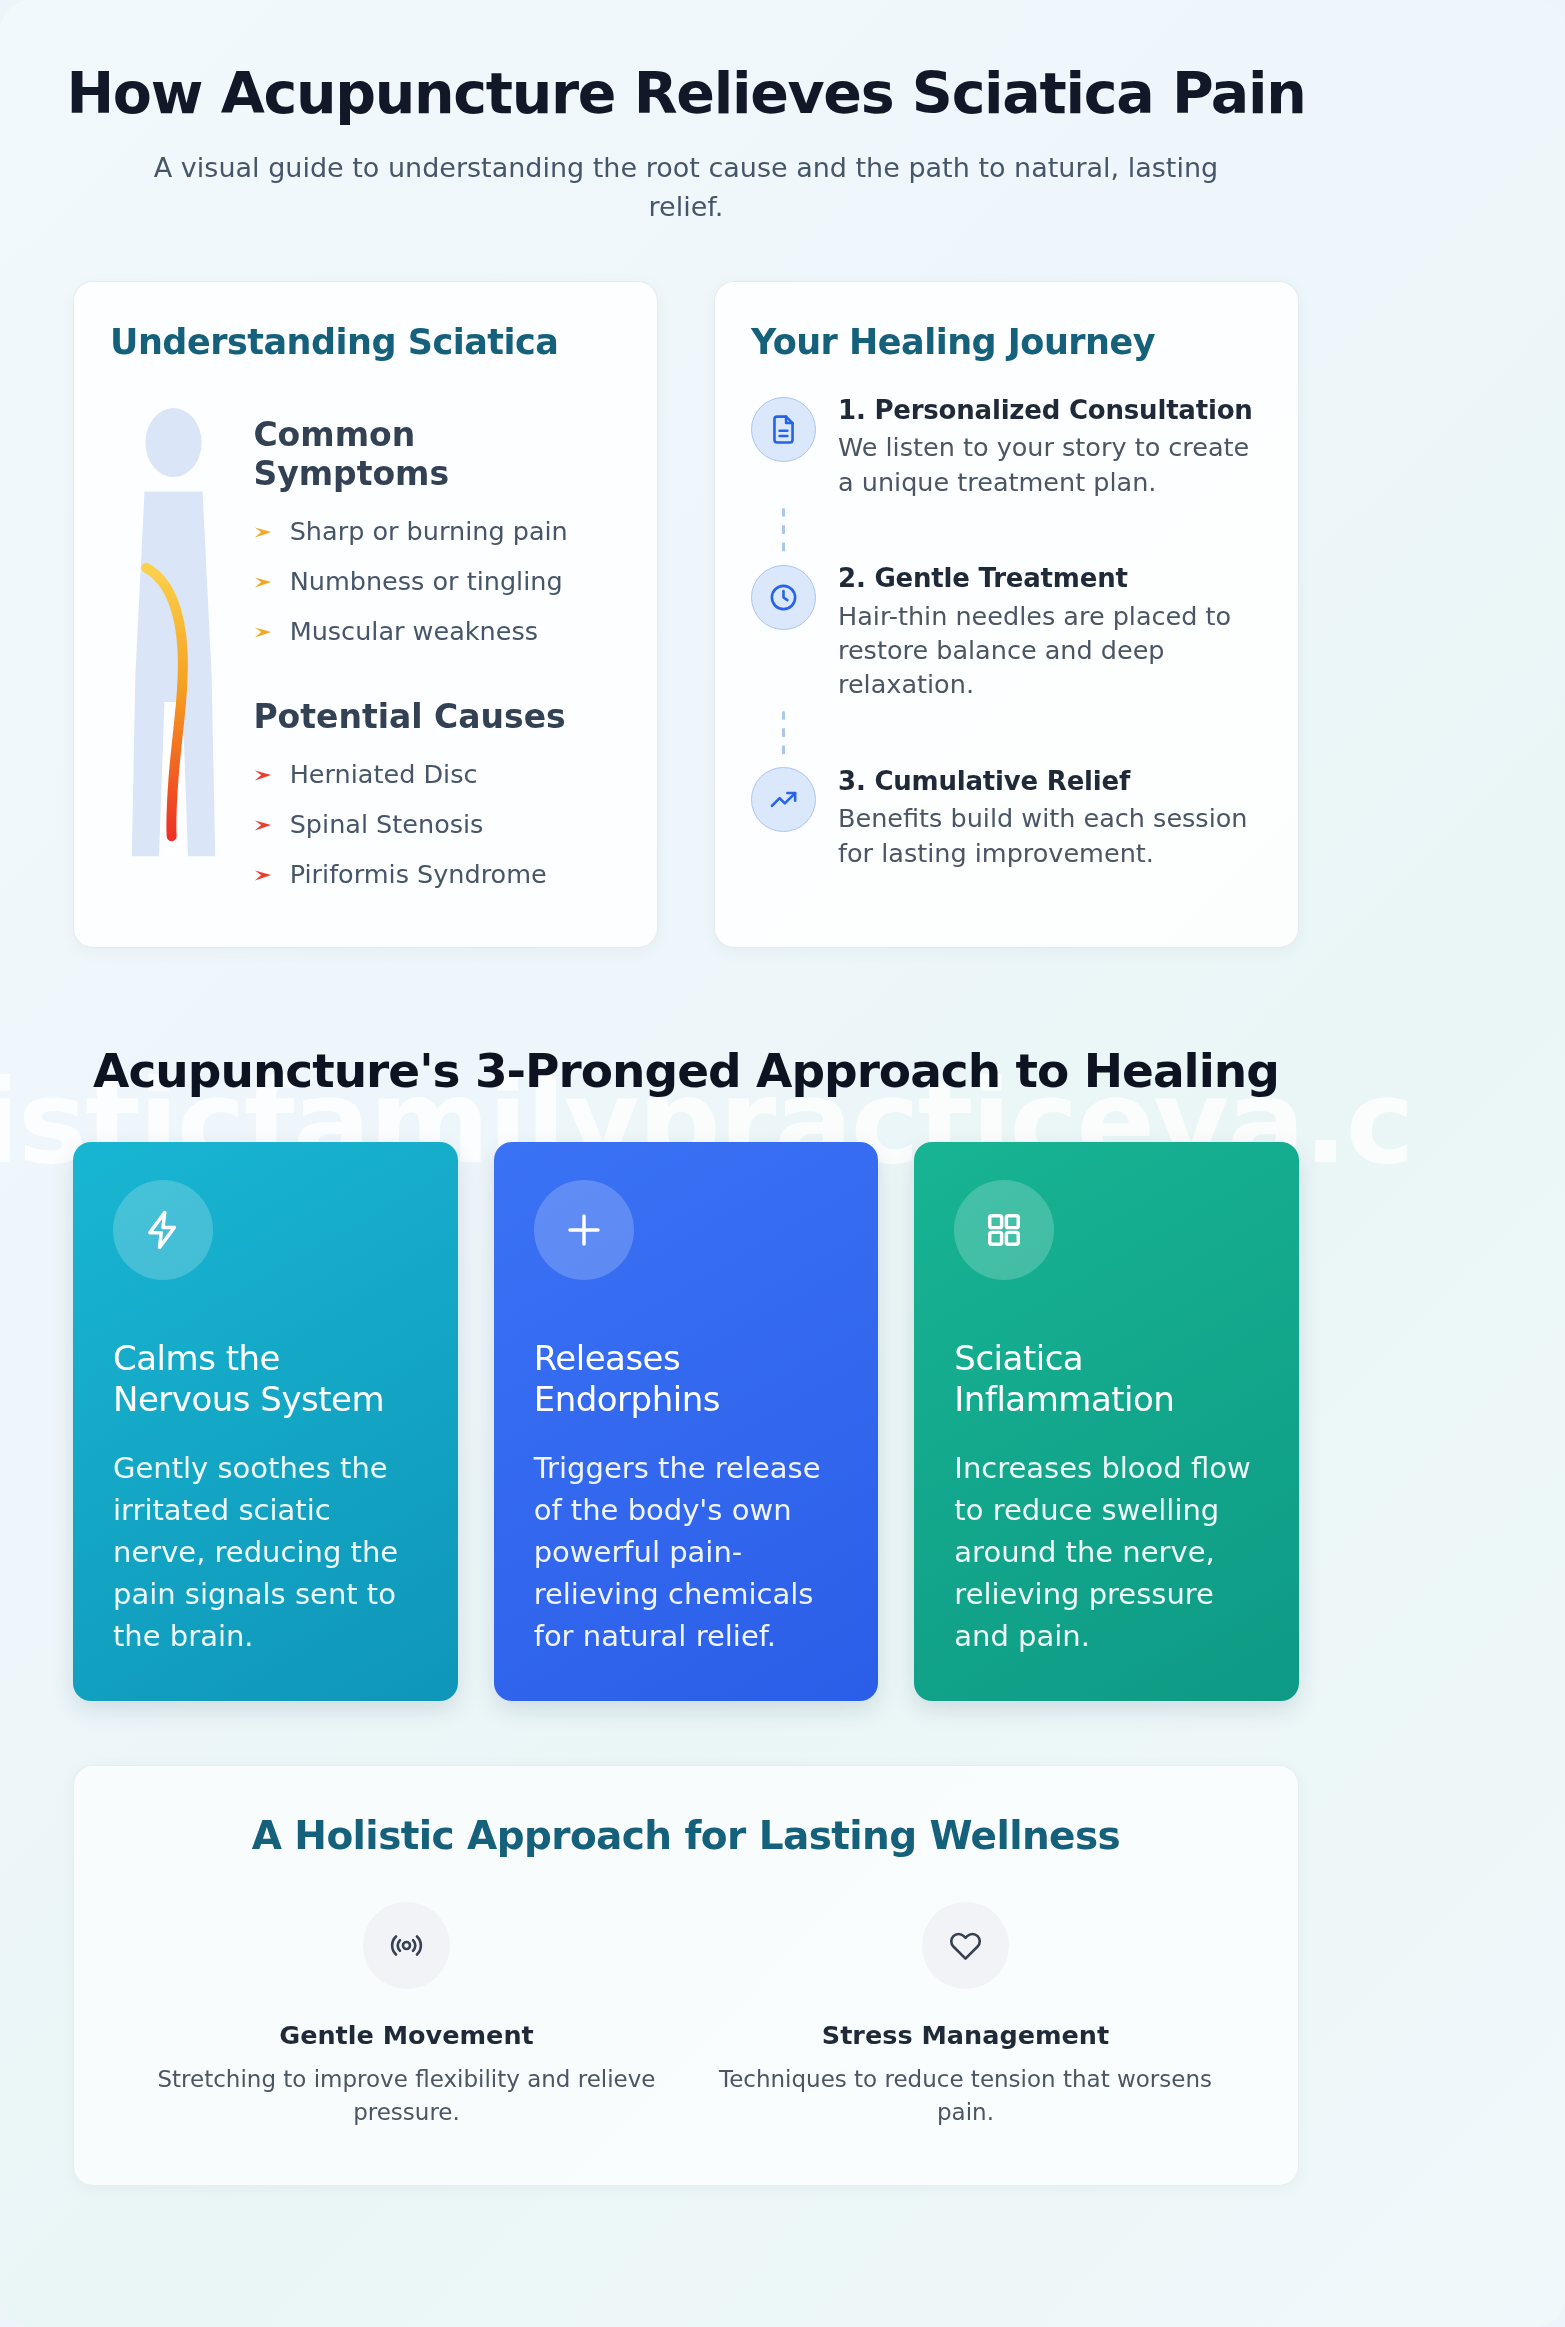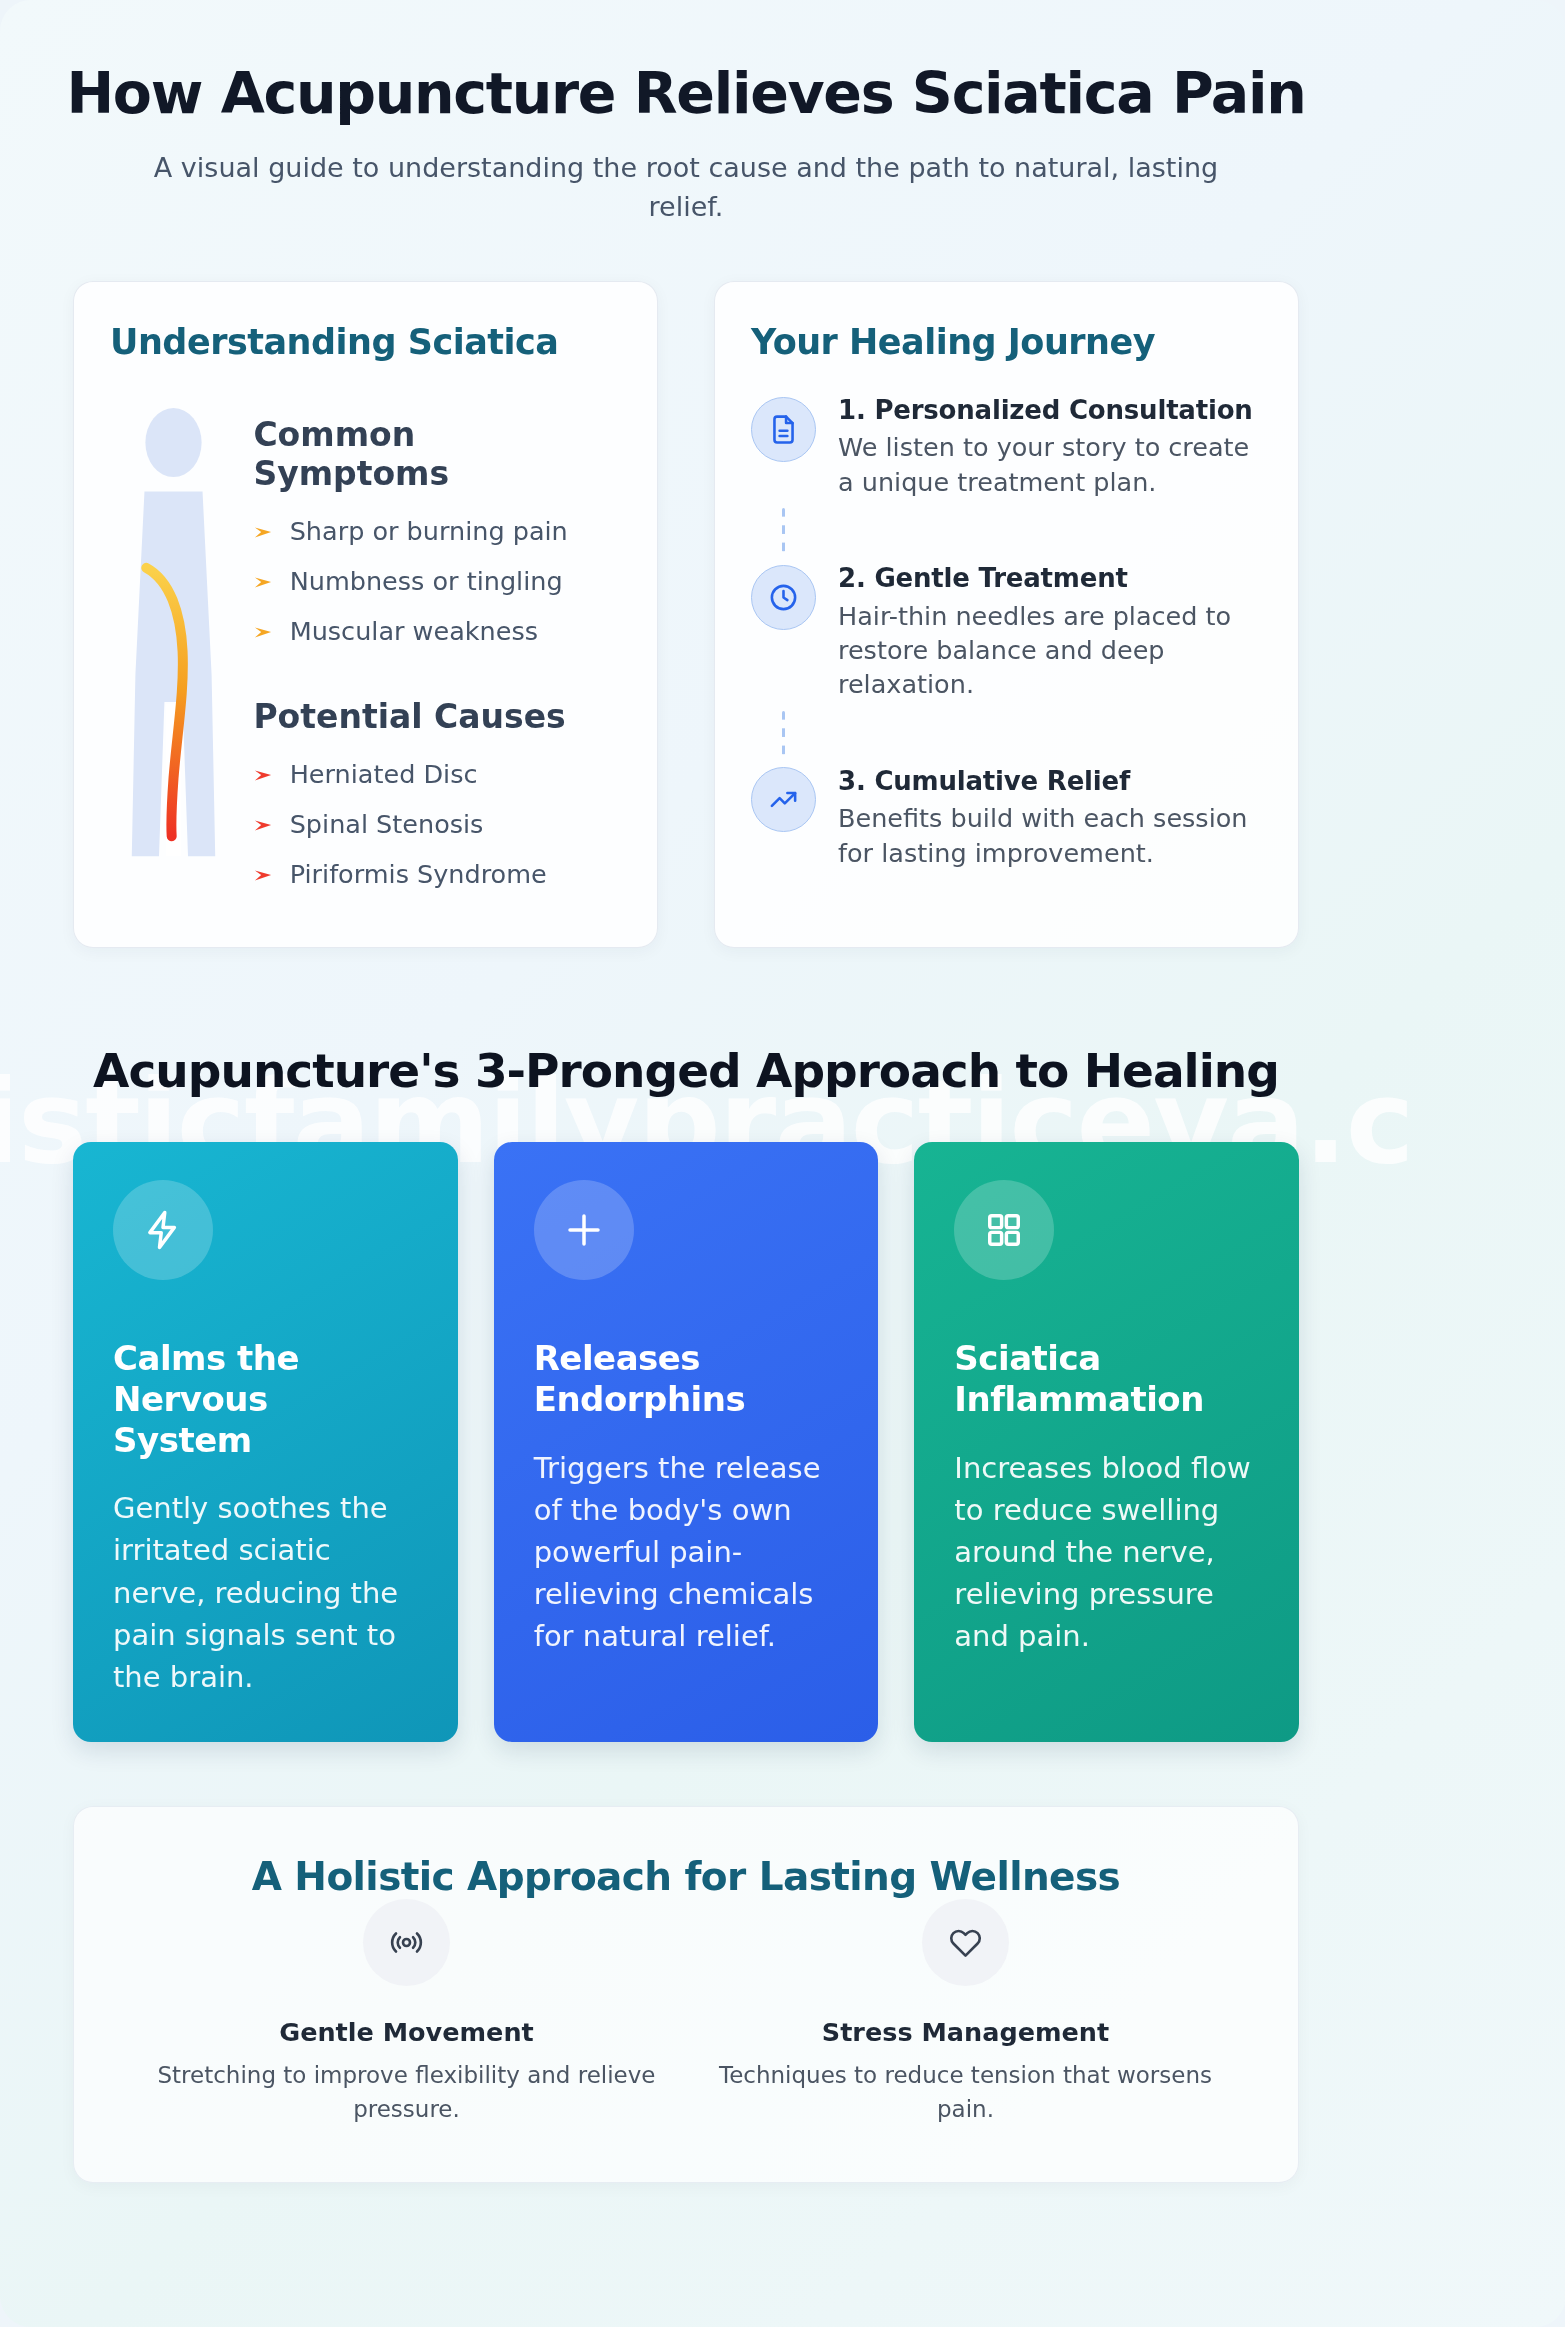--- a/index.html
+++ b/index.html
@@ -158,40 +158,40 @@
     box-shadow:0 9px 23.6px rgba(12,45,70,.12);
     min-height:491px;
   }
   .pillar-icon {
     width:100px; height:100px; border-radius:50%;
     background:rgba(255,255,255,.20);
     display:flex; align-items:center; justify-content:center;
     margin-bottom:58px;
   }
   .pillar-title {
-    font-size:34px; font-weight:700; line-height:1.2;
+    font-size:34px; font-weight:400; line-height:1.2;
     letter-spacing:-0.5px; margin-bottom:27px;
   }
   .pillar-desc {
     font-size:29px; line-height:1.45;
     color:rgba(255,255,255,.93);
   }
 
   
   .holistic {
     margin:64px 73px 0 73px;
     background:rgba(255,255,255,.70);
     border:0.9px solid rgba(226,232,240,.8);
     border-radius:20px;
     padding:47px 55px 56px 55px;
     box-shadow:0 3.6px 16.4px rgba(15,38,60,.04);
   }
   .holistic-title {
     text-align:center; font-size:39px; font-weight:800;
-    color:#15607a; letter-spacing:-0.6px; 
+    color:#15607a; letter-spacing:-0.6px; margin-bottom:44px;
   }
   .holistic-grid { display:flex; gap:4px; }
   .holistic-item { flex:1 1 0; text-align:center; padding:0 16.4px; }
   .holistic-circle {
     width:87px; height:87px; border-radius:50%;
     background:#f1f3f7;
     display:flex; align-items:center; justify-content:center;
     margin:0 auto 31px auto;
   }
   .holistic-name {

